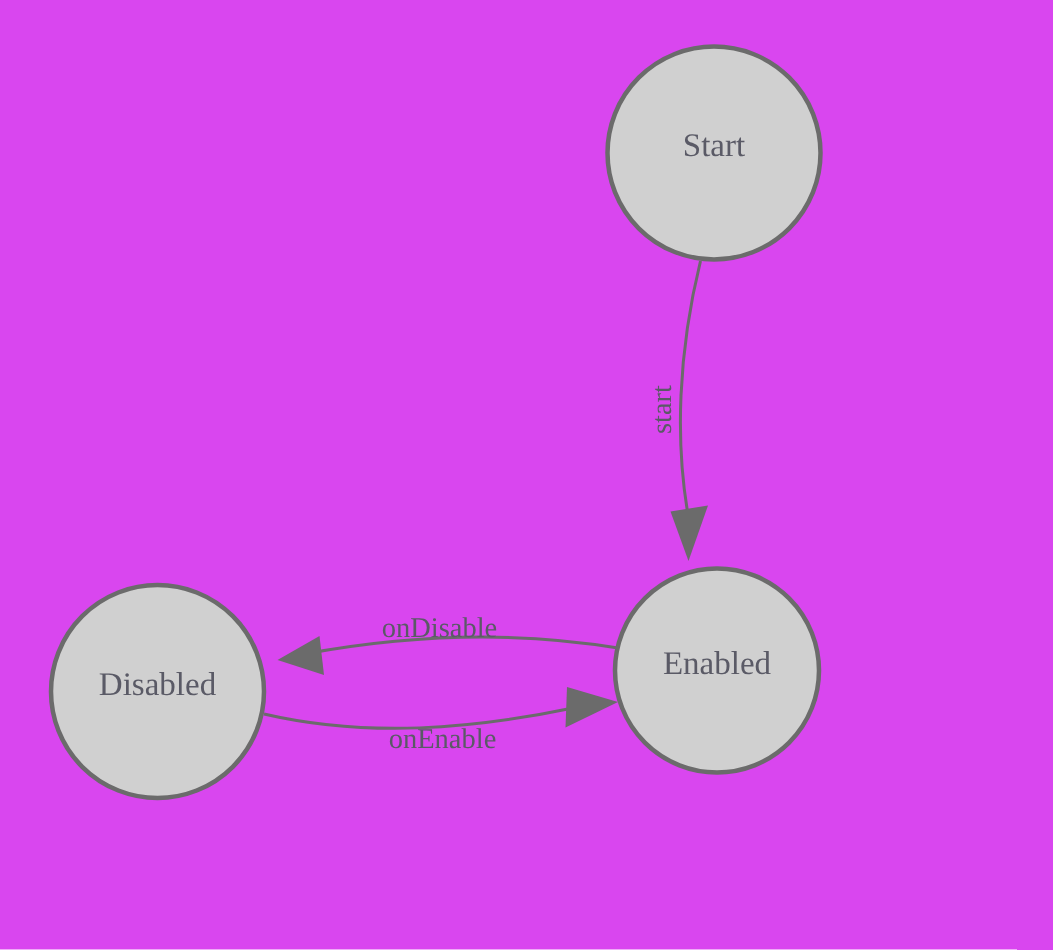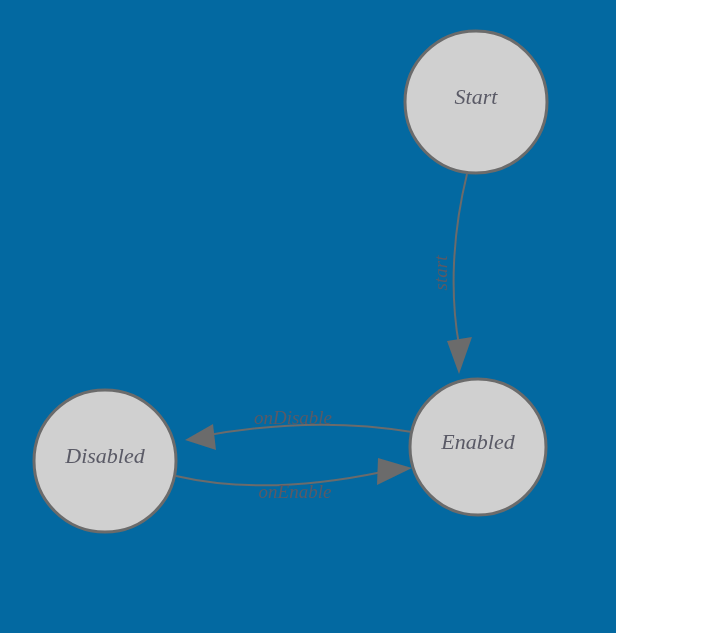--- a/index.html
+++ b/index.html
@@ -9,24 +9,23 @@
     background: #ffffff;
   }
   body {
     width: 702px;
     height: 633px;
     font-family: "Liberation Serif", "DejaVu Serif", serif;
     overflow: hidden;
   }
   #diagram-root {
     position: relative;
-    width: 616px;
+    width: 702px;
     height: 633px;
-    background: #0369a1;
-    font-style: italic;
+    background: #d946ef;
   }
   svg.diagram-canvas {
     position: absolute;
     top: 0;
     left: 0;
     width: 702px;
     height: 633px;
     display: block;
   }
   .node-circle {

